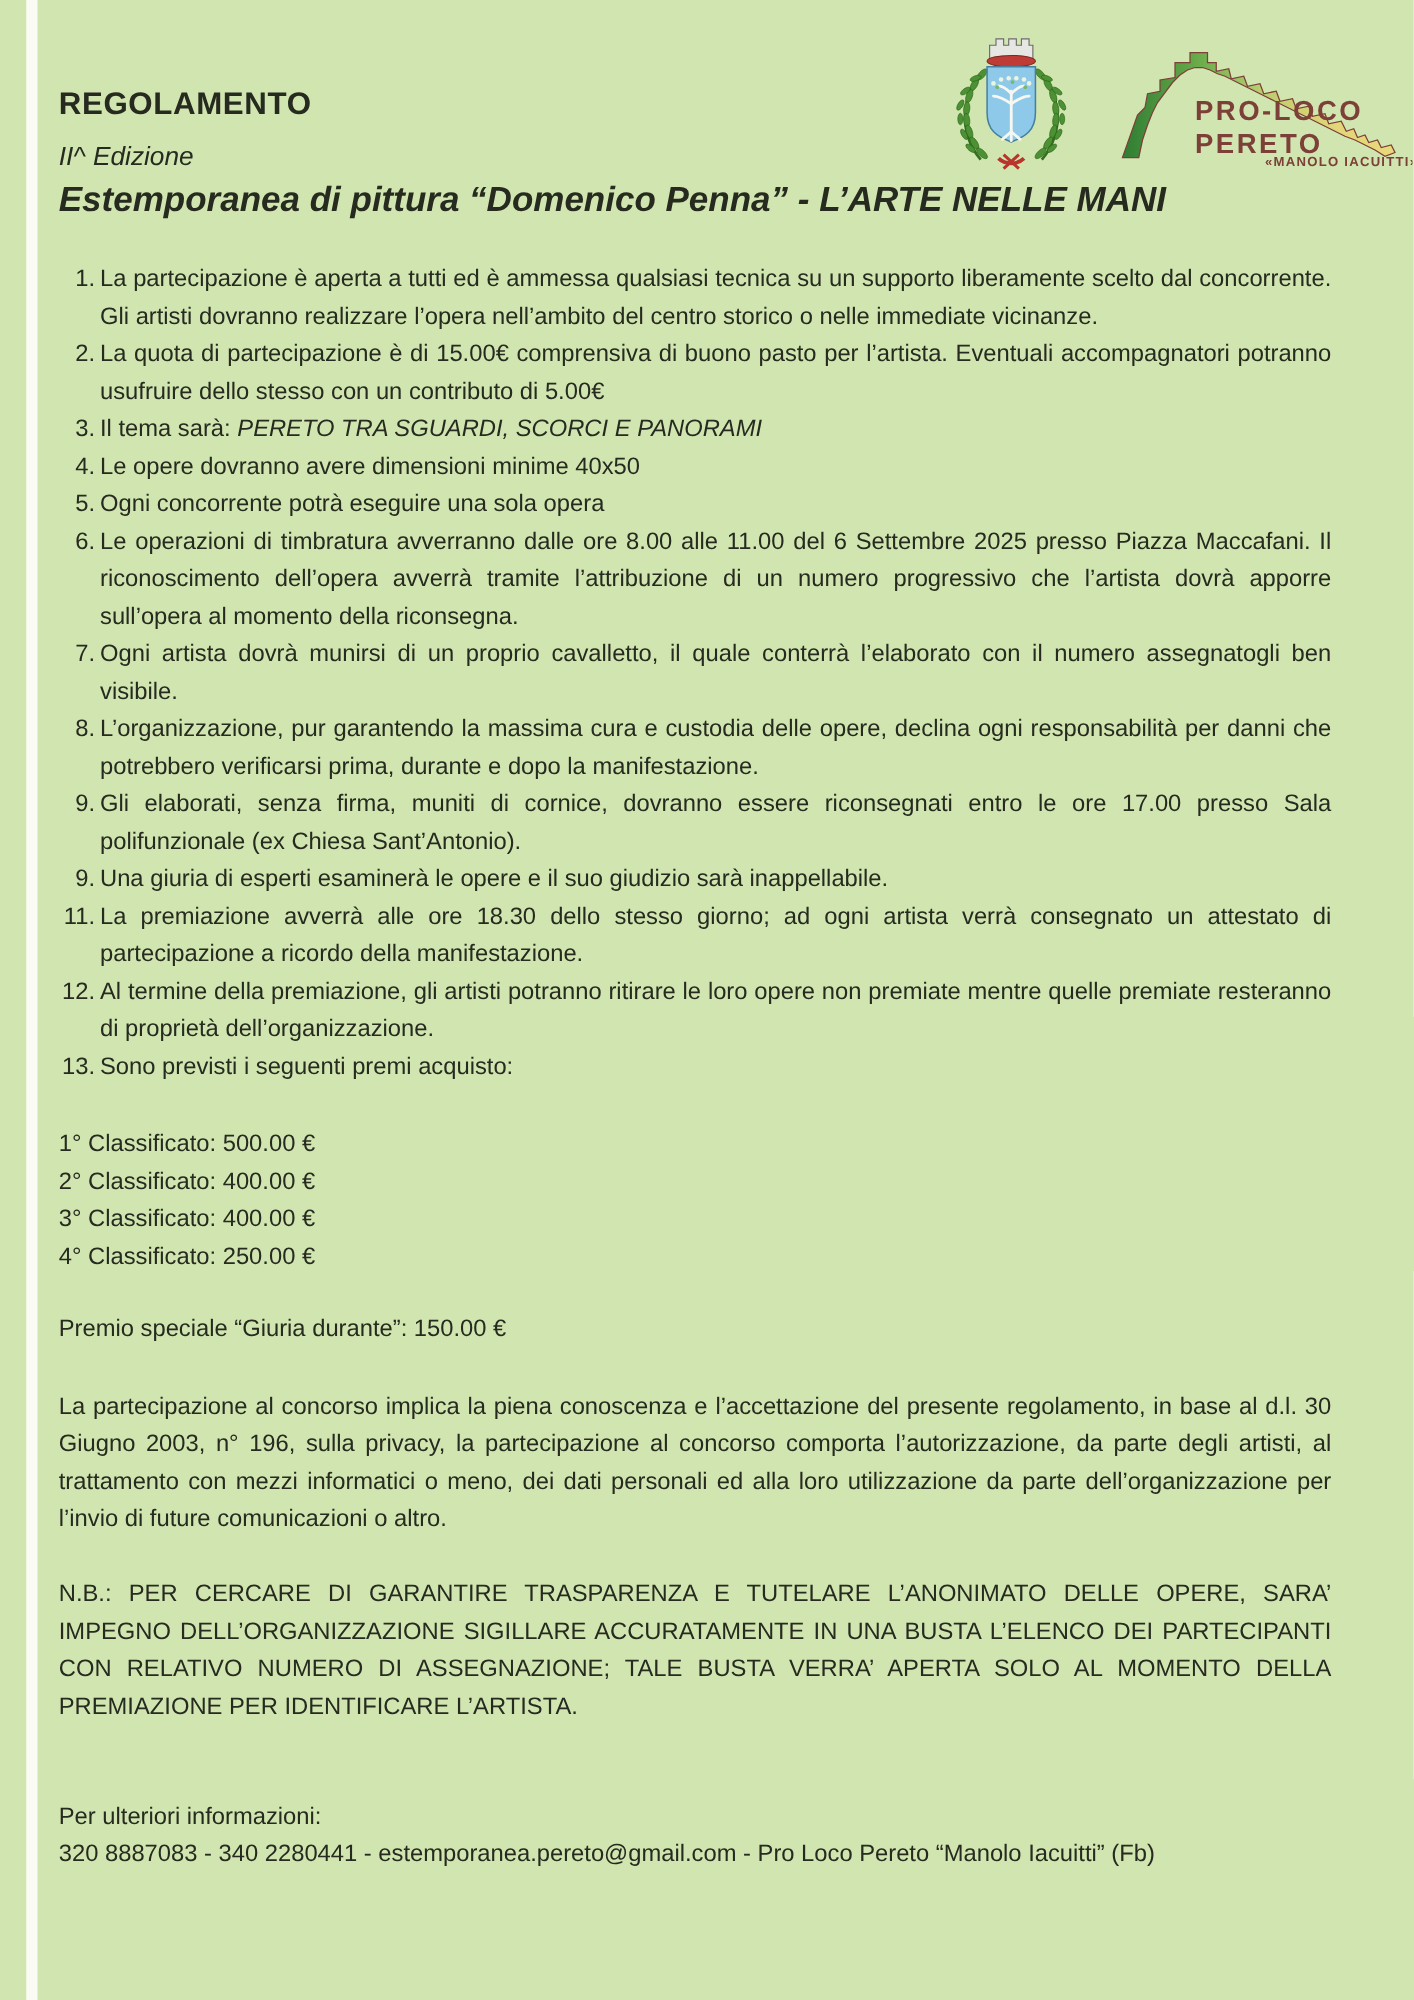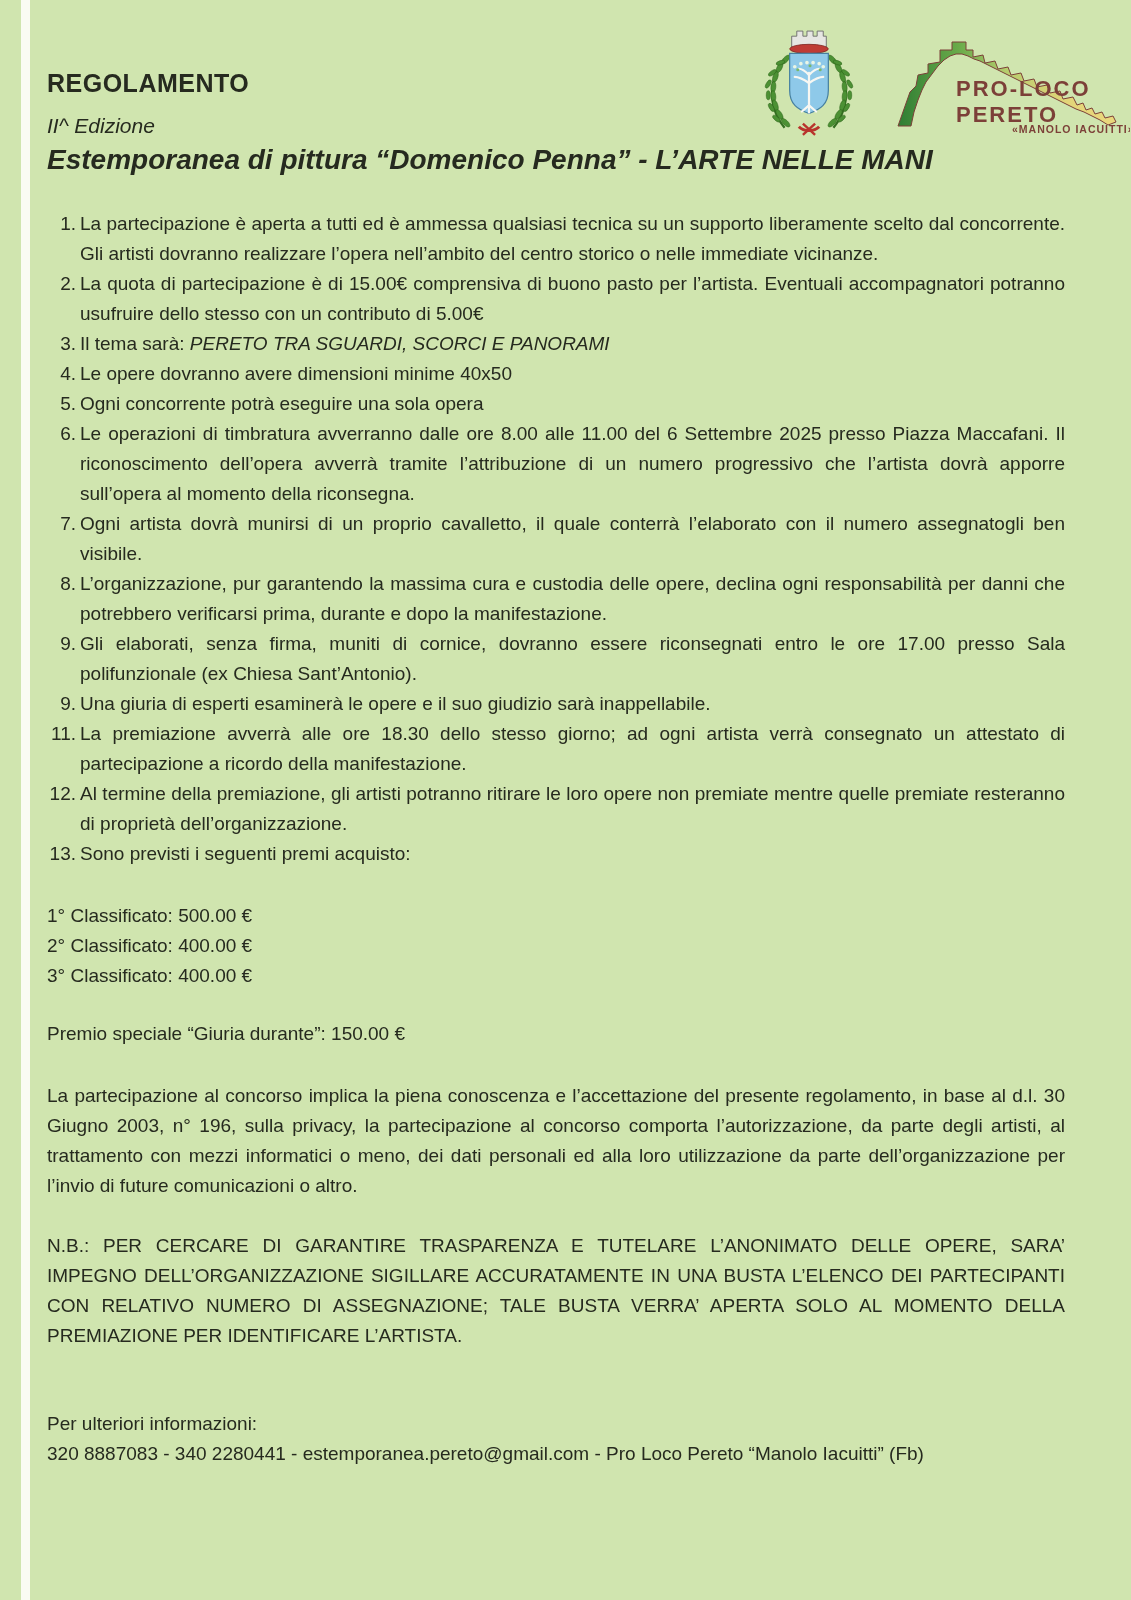--- a/index.html
+++ b/index.html
@@ -212,20 +212,21 @@
       <div class="rule">
         <span class="rule-num">13.</span>
         <div class="rule-text">Sono previsti i seguenti premi acquisto:</div>
       </div>
     </div>
 
     <div class="prizes">
       <div class="prize-row"><span>1° Classificato: </span><span class="prize-amount">500.00 €</span></div>
       <div class="prize-row"><span>2° Classificato: </span><span class="prize-amount">400.00 €</span></div>
       <div class="prize-row"><span>3° Classificato: </span><span class="prize-amount">400.00 €</span></div>
+      <div class="prize-row"><span>4° Classificato: </span><span class="prize-amount">250.00 €</span></div>
     </div>
 
     <div class="special-prize"><span>Premio speciale “Giuria durante”: </span><span class="prize-amount">150.00 €</span></div>
 
     <p class="para privacy">La partecipazione al concorso implica la piena conoscenza e l’accettazione del presente regolamento, in base al d.l. 30 Giugno 2003, n° 196, sulla privacy, la partecipazione al concorso comporta l’autorizzazione, da parte degli artisti, al trattamento con mezzi informatici o meno, dei dati personali ed alla loro utilizzazione da parte dell’organizzazione per l’invio di future comunicazioni o altro.</p>
 
     <p class="para nb">N.B.: PER CERCARE DI GARANTIRE TRASPARENZA E TUTELARE L’ANONIMATO DELLE OPERE, SARA’ IMPEGNO DELL’ORGANIZZAZIONE SIGILLARE ACCURATAMENTE IN UNA BUSTA L’ELENCO DEI PARTECIPANTI CON RELATIVO NUMERO DI ASSEGNAZIONE; TALE BUSTA VERRA’ APERTA SOLO AL MOMENTO DELLA PREMIAZIONE PER IDENTIFICARE L’ARTISTA.</p>
 
     <div class="footer-block">
       <div>Per ulteriori informazioni:</div>

